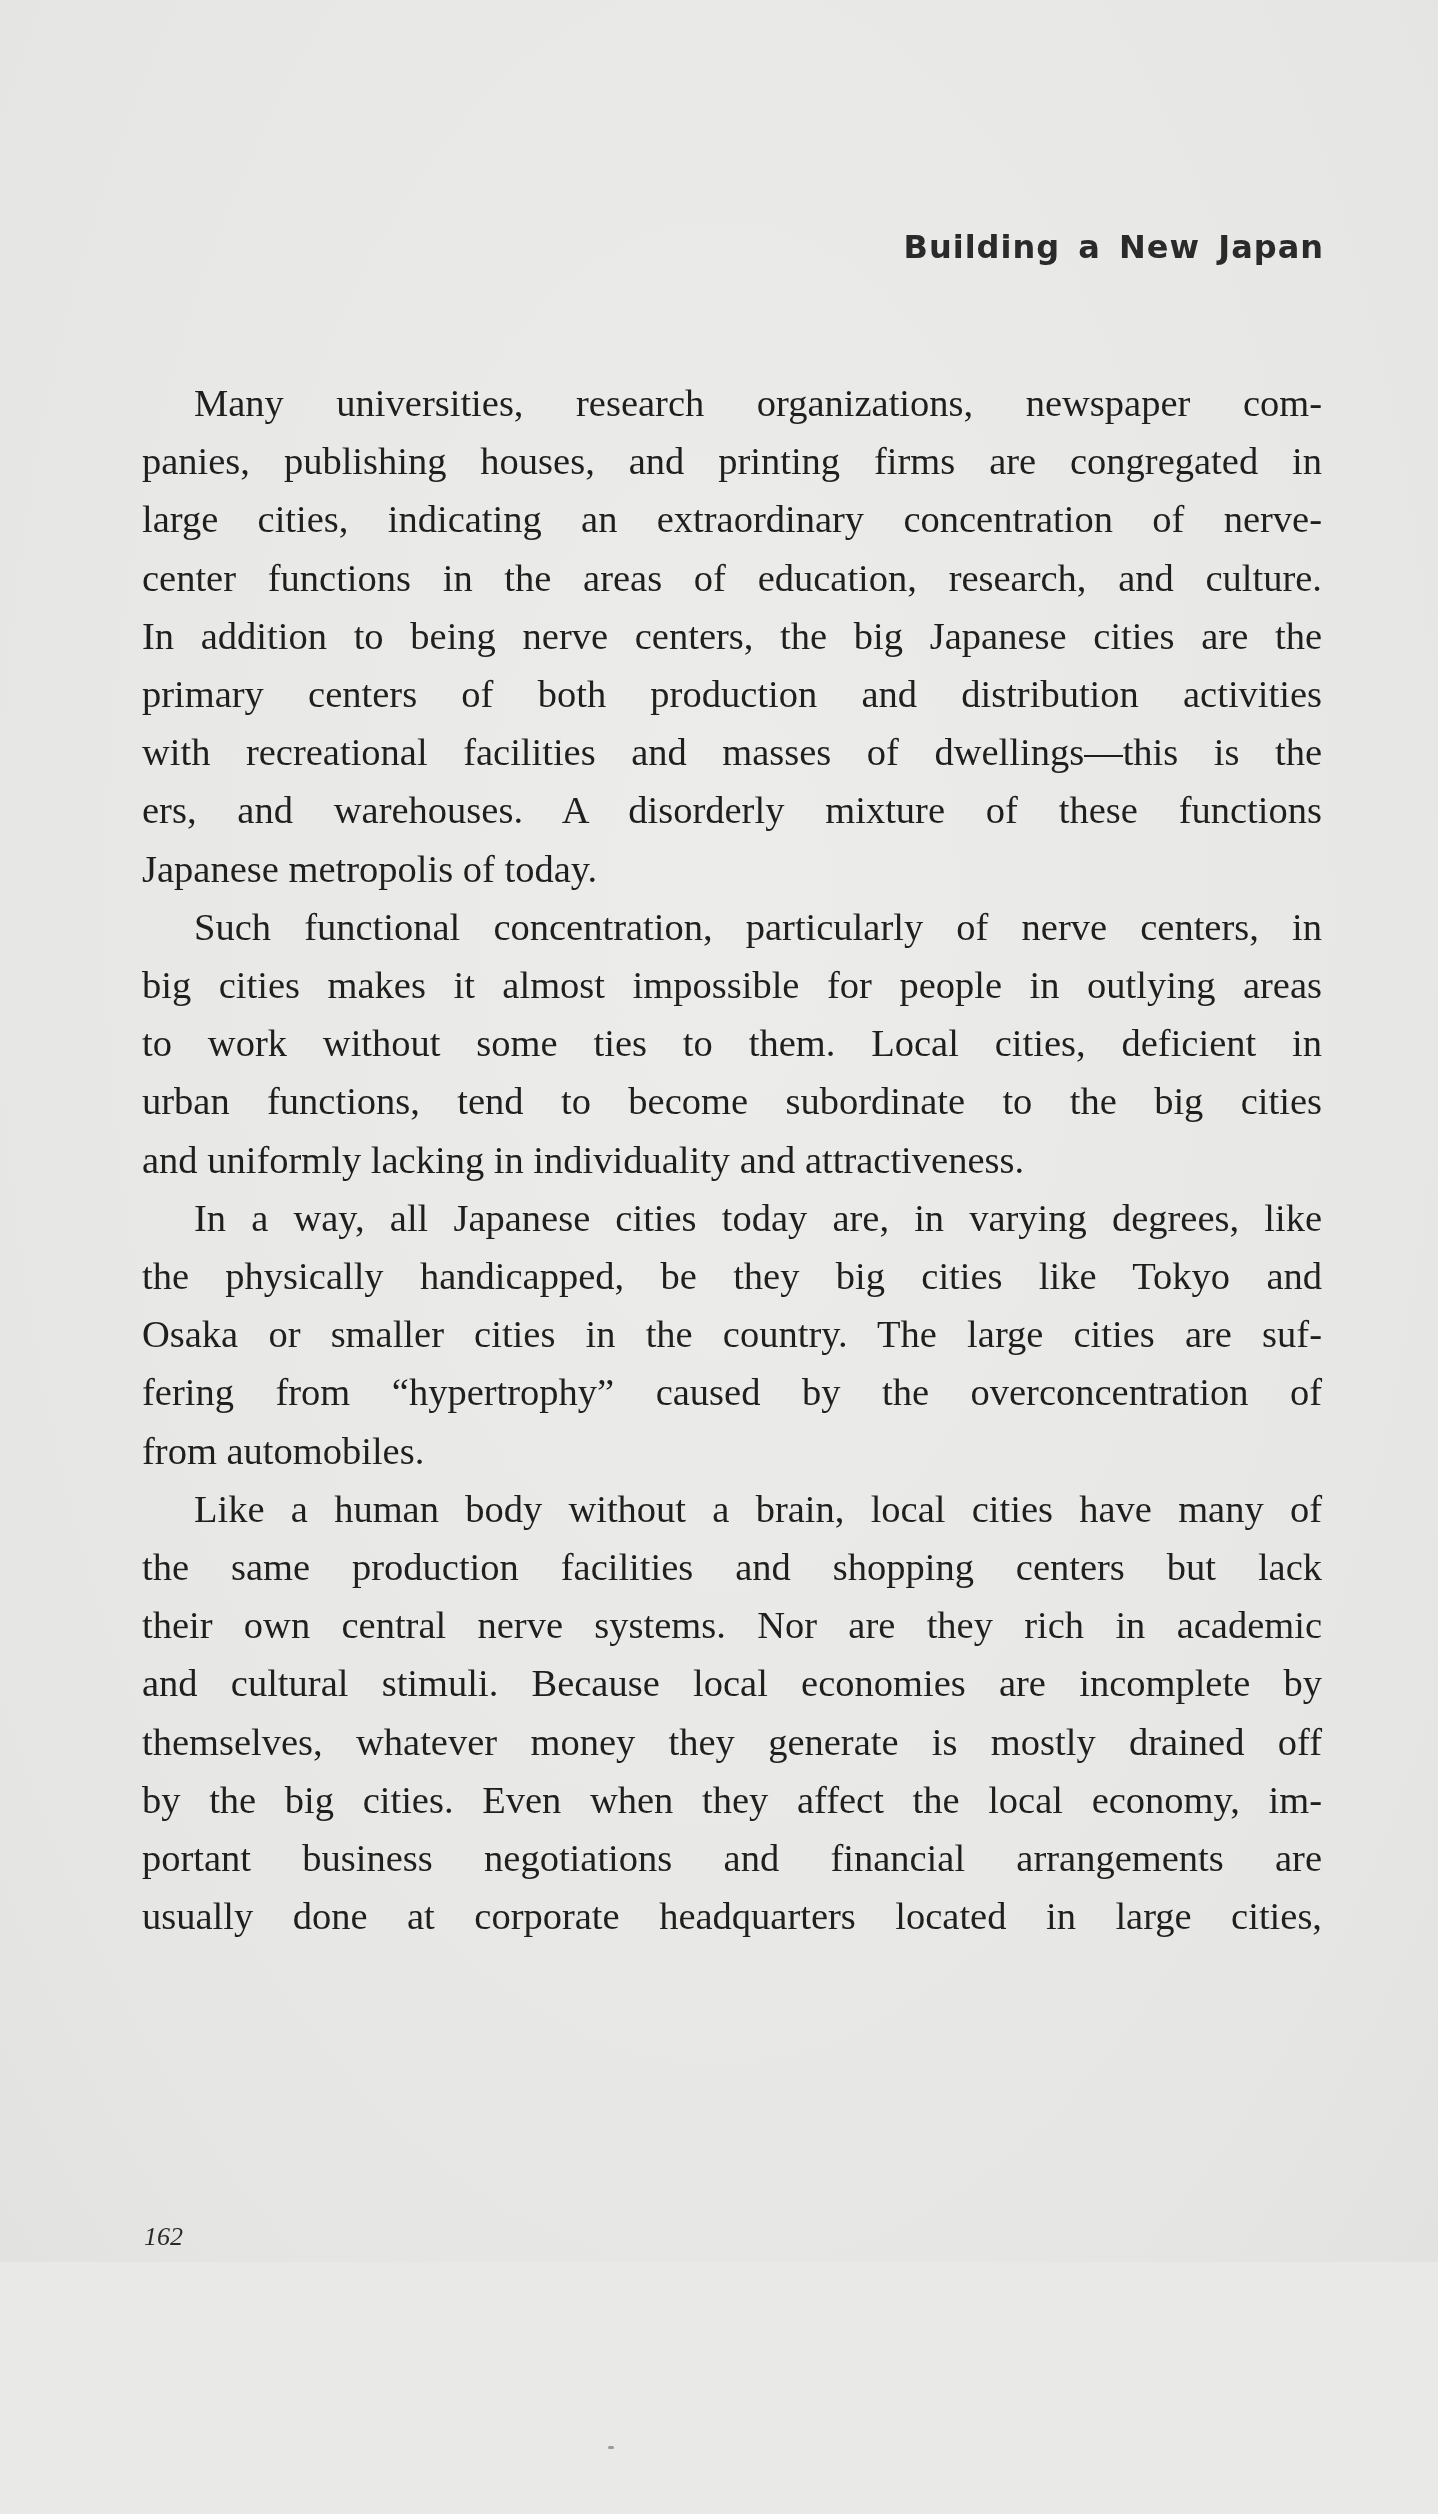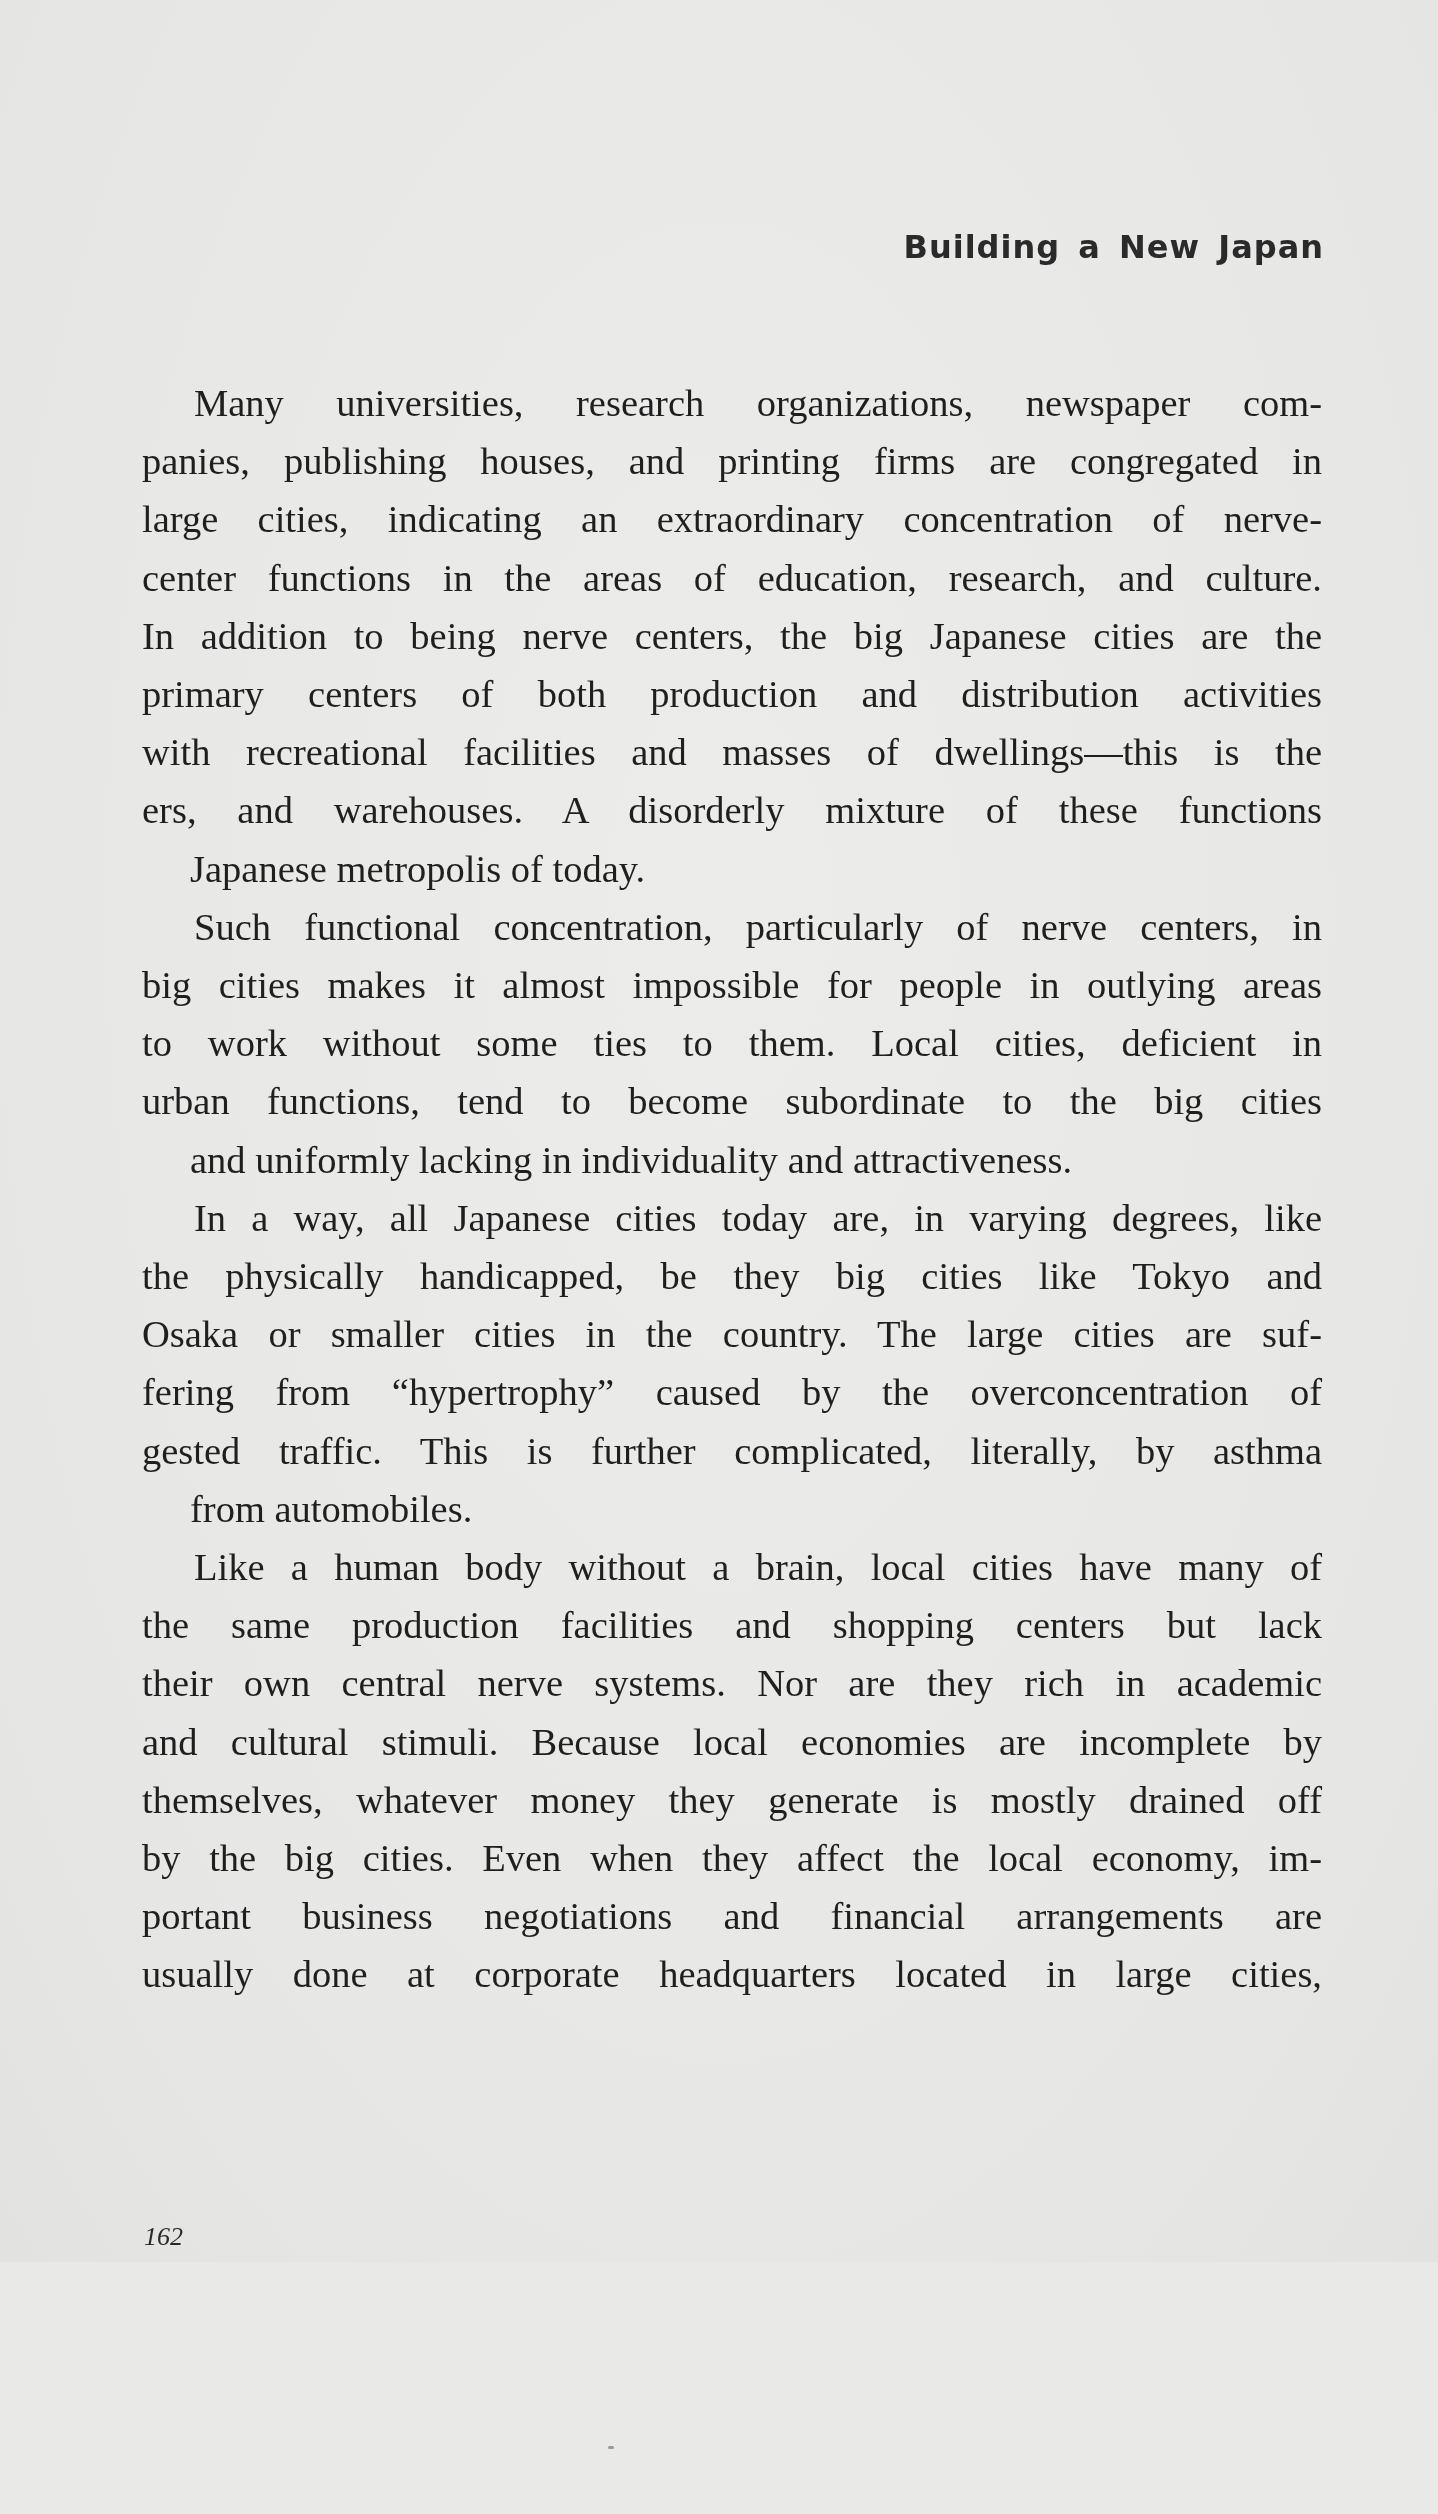--- a/index.html
+++ b/index.html
@@ -44,21 +44,20 @@
       text-align: justify;
     }
     .line {
       display: block;
       text-align: justify;
       text-align-last: justify;
       white-space: nowrap;
     }
     .line.last {
       text-align-last: left;
-      margin-left: 48px;
     }
     .line.indent {
       padding-left: 52px;
     }
     .folio {
       position: absolute;
       left: 144px;
       top: 2222px;
       font-family: "Liberation Serif", serif;
       font-style: italic;
@@ -98,21 +97,20 @@
         <span class="line">big cities makes it almost impossible for people in outlying areas</span>
         <span class="line">to work without some ties to them. Local cities, deficient in</span>
         <span class="line">urban functions, tend to become subordinate to the big cities</span>
         <span class="line last">and uniformly lacking in individuality and attractiveness.</span>
       </div>
       <div>
         <span class="line indent">In a way, all Japanese cities today are, in varying degrees, like</span>
         <span class="line">the physically handicapped, be they big cities like Tokyo and</span>
         <span class="line">Osaka or smaller cities in the country. The large cities are suf-</span>
         <span class="line">fering from “hypertrophy” caused by the overconcentration of</span>
-        <span class="line">gested traffic. This is further complicated, literally, by asthma</span>
         <span class="line last">from automobiles.</span>
       </div>
       <div>
         <span class="line indent">Like a human body without a brain, local cities have many of</span>
         <span class="line">the same production facilities and shopping centers but lack</span>
         <span class="line">their own central nerve systems. Nor are they rich in academic</span>
         <span class="line">and cultural stimuli. Because local economies are incomplete by</span>
         <span class="line">themselves, whatever money they generate is mostly drained off</span>
         <span class="line">by the big cities. Even when they affect the local economy, im-</span>
         <span class="line">portant business negotiations and financial arrangements are</span>

